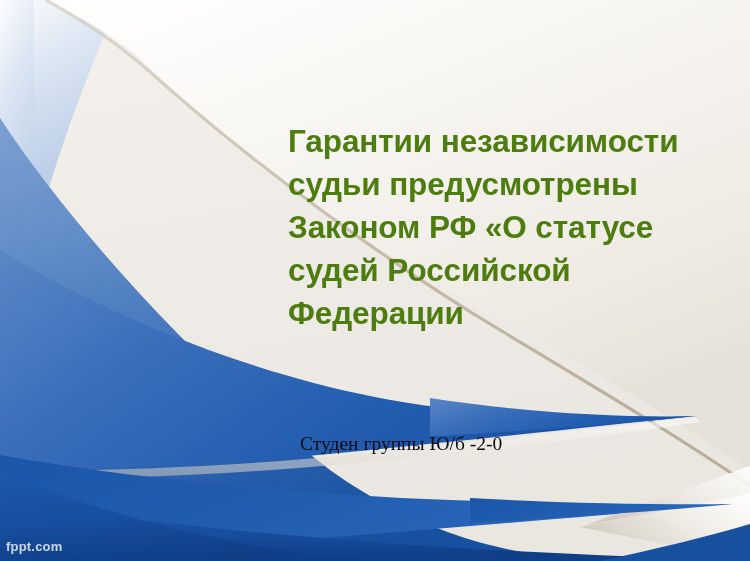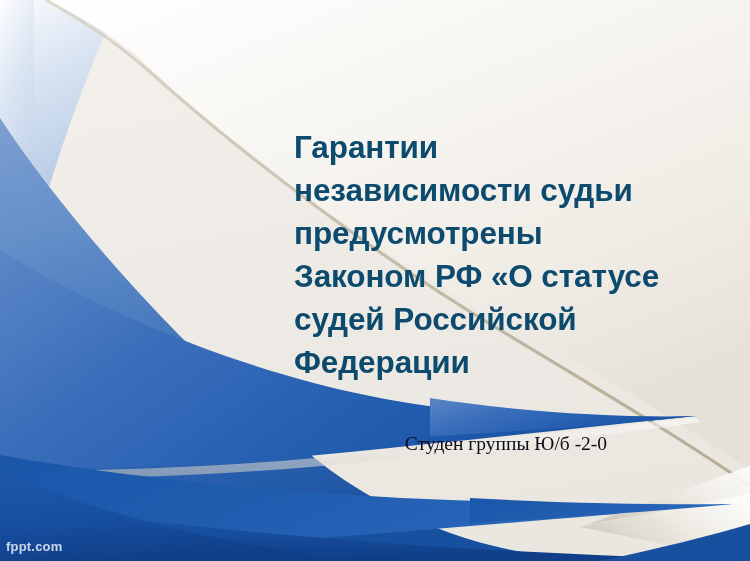--- a/index.html
+++ b/index.html
@@ -24,35 +24,35 @@
     display: block;
   }
   #title-block {
     position: absolute;
     left: 276px;
     top: 108px;
     width: 420px;
     z-index: 5;
   }
   #slide-title {
-    margin: 18px;
+    margin: 12px;
     font-family: "Liberation Sans", sans-serif;
     font-size: 31.5px;
     line-height: 43px;
     font-weight: bold;
-    color: #0c4a6e;
+    color: #4d7c0f;
     letter-spacing: -0.1px;
     white-space: pre-line;
   }
   #author-block {
     position: absolute;
     left: 300px;
     top: 432px;
     width: 412px;
-    text-align: center;
+    text-align: left;
     z-index: 5;
   }
   .author-line {
     margin: 0;
     font-family: "Liberation Serif", serif;
     font-size: 19.5px;
     line-height: 23px;
     color: #0b0b16;
     white-space: nowrap;
   }

